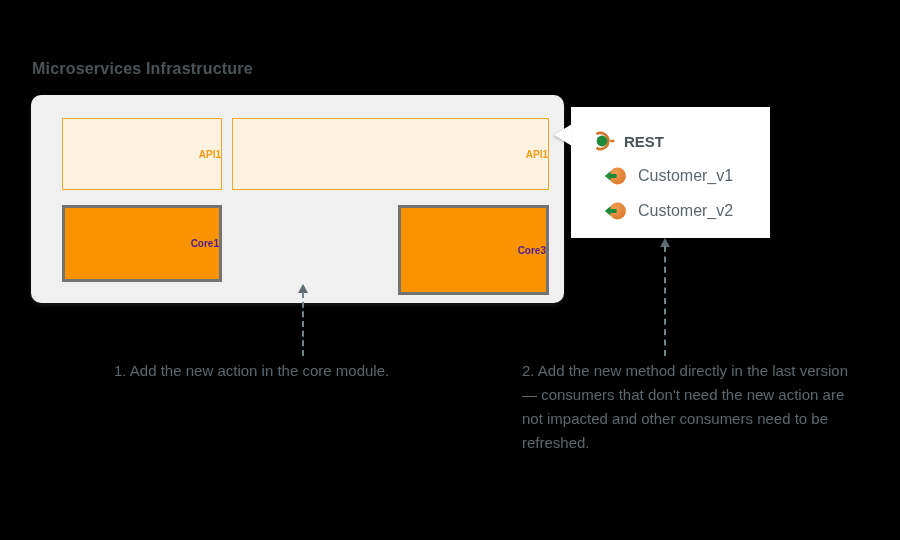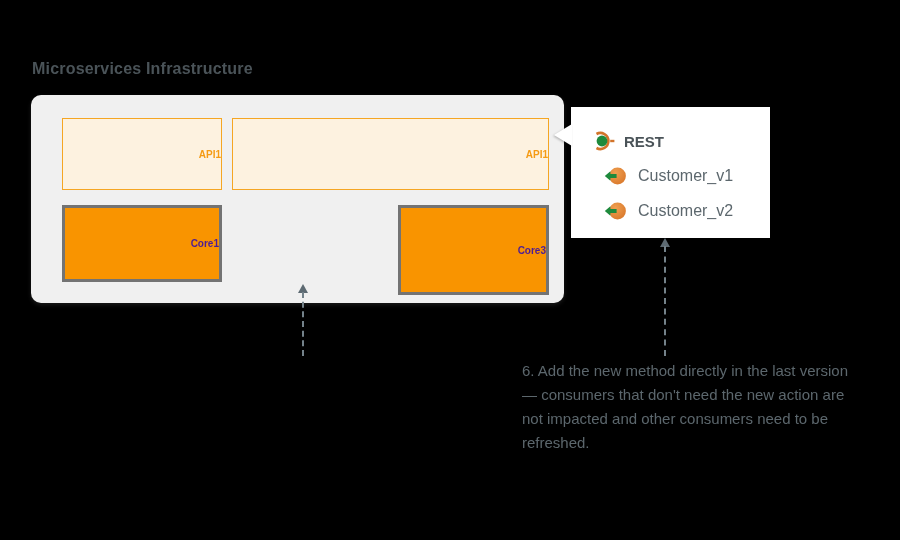--- a/index.html
+++ b/index.html
@@ -243,16 +243,17 @@
   <div class="arrow" id="arrow-core">
     <span class="head"></span>
     <span class="shaft"></span>
   </div>
 
   <div class="arrow" id="arrow-rest">
     <span class="head"></span>
     <span class="shaft"></span>
   </div>
 
-
-  <div class="caption" id="caption-2">6. Add the new method directly in the last version — consumers that don't need the new action are not impacted and other consumers need to be refreshed.</div>
+  <div class="caption" id="caption-1">1. Add the new action in the core module.</div>
+
+  <div class="caption" id="caption-2">2. Add the new method directly in the last version — consumers that don't need the new action are not impacted and other consumers need to be refreshed.</div>
 
 </div>
 
 </body></html>

